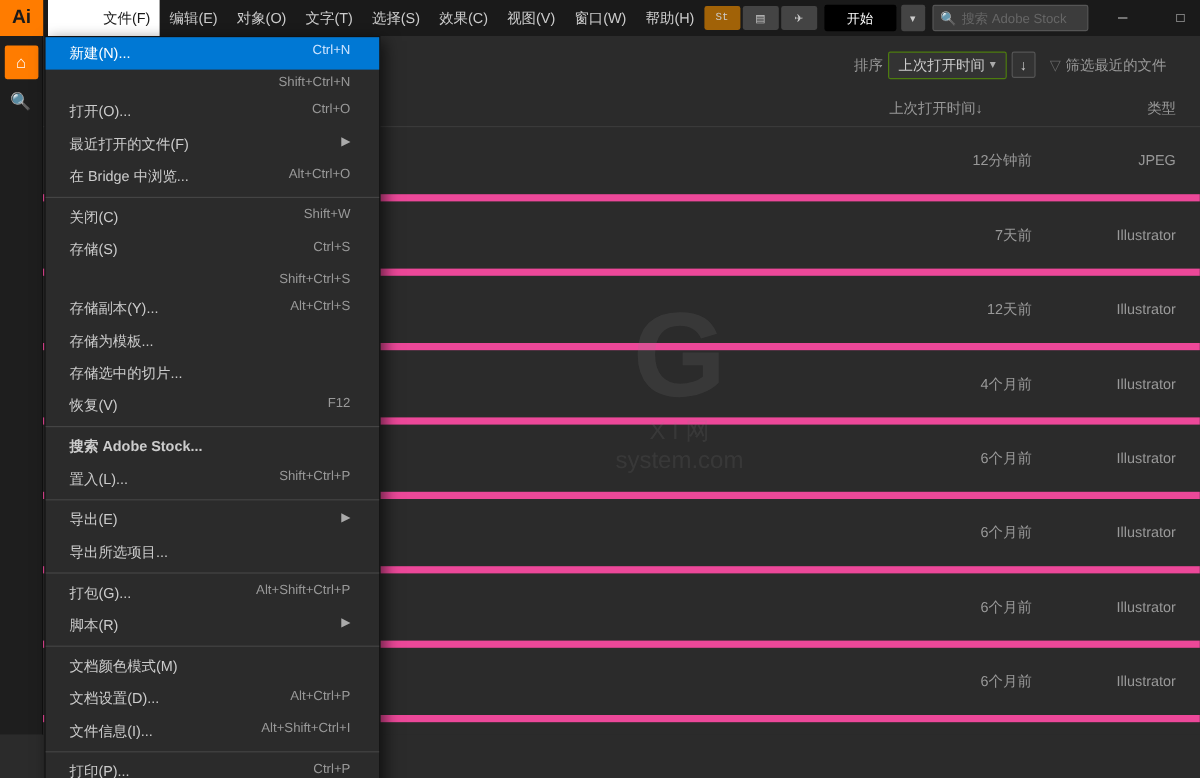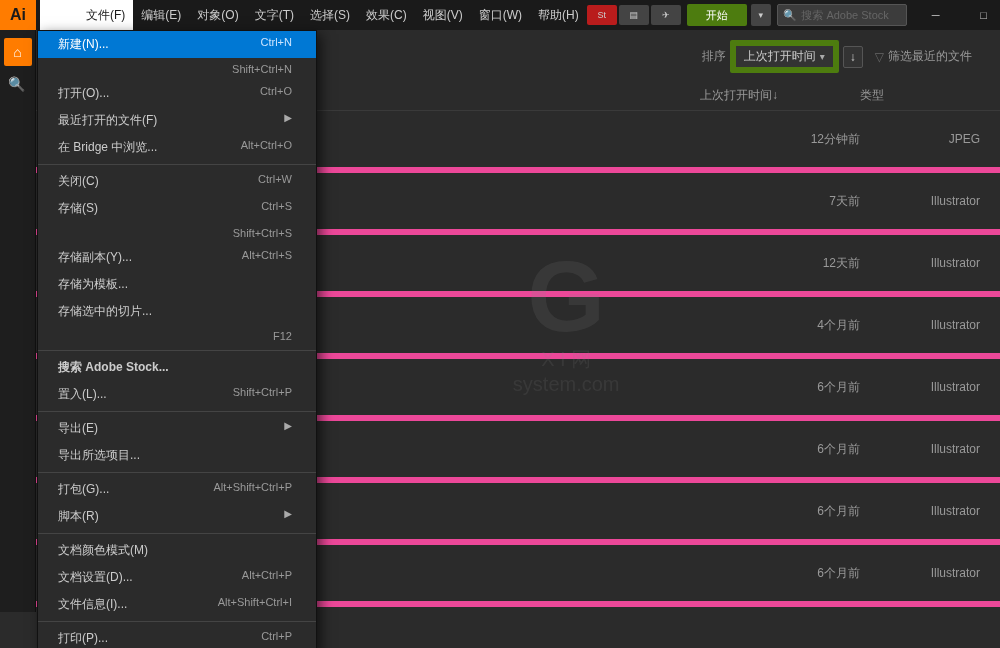--- a/index.html
+++ b/index.html
@@ -119,22 +119,22 @@
     }
     .table-header {
       display: flex;
       align-items: center;
       padding: 6px 20px;
       border-bottom: 1px solid #3a3a3a;
       color: #999;
       font-size: 12px;
     }
     .col-name { flex: 1; }
-    .col-date { width: 160px; text-align: left; }
-    .col-type { width: 120px; }
+    .col-date { width: 160px; text-align: center; }
+    .col-type { width: 120px; text-align: right; }
 
     .file-row {
       display: flex;
       align-items: center;
       padding: 8px 20px;
       border-bottom: 6px solid #ec4899;
       cursor: pointer;
     }
     .file-thumbnail {
       width: 56px;
@@ -230,24 +230,24 @@
     <div class="menu-item">编辑(E)</div>
     <div class="menu-item">对象(O)</div>
     <div class="menu-item">文字(T)</div>
     <div class="menu-item">选择(S)</div>
     <div class="menu-item">效果(C)</div>
     <div class="menu-item">视图(V)</div>
     <div class="menu-item">窗口(W)</div>
     <div class="menu-item">帮助(H)</div>
   </div>
   <div style="display:flex; align-items:center; gap:2px; margin-left:auto; padding-right:4px;">
-    <div style="width:30px;height:20px;background:#b91c1c;border-radius:2px;display:flex;align-items:center;justify-content:center;font-size:9px;color:#ccc;">St</div>
+    <div style="width:30px;height:20px;background:#a16207;border-radius:2px;display:flex;align-items:center;justify-content:center;font-size:9px;color:#ccc;font-family:Liberation Mono, monospace;">St</div>
     <div style="width:30px;height:20px;background:#444;border-radius:2px;display:flex;align-items:center;justify-content:center;font-size:9px;color:#ccc;">▤</div>
     <div style="width:30px;height:20px;background:#444;border-radius:2px;display:flex;align-items:center;justify-content:center;font-size:9px;color:#ccc;">✈</div>
-    <div style="width:60px;height:22px;background:#4d7c0f;border-radius:2px;display:flex;align-items:center;justify-content:center;font-size:11px;color:#fff;margin-left:4px;">开始</div>
+    <div style="width:60px;height:22px;background:#000000;border-radius:2px;display:flex;align-items:center;justify-content:center;font-size:11px;color:#fff;margin-left:4px;">开始</div>
     <div style="width:20px;height:22px;background:#444;border-radius:2px;display:flex;align-items:center;justify-content:center;font-size:9px;color:#ccc;margin-left:2px;">▾</div>
     <div style="width:130px;height:22px;background:#3c3c3c;border:1px solid #555;border-radius:2px;display:flex;align-items:center;padding:0 6px;gap:4px;margin-left:4px;">
       <span style="color:#999;font-size:11px;">🔍</span>
       <span style="color:#666;font-size:11px;">搜索 Adobe Stock</span>
     </div>
     <div class="win-btn" style="margin-left:4px;">─</div>
     <div class="win-btn">□</div>
     <div class="win-btn close">✕</div>
   </div>
 </div>
@@ -264,21 +264,21 @@
     <div class="watermark">
       <div class="watermark-g">G</div>
       <div class="watermark-text">X I 网</div>
       <div class="watermark-text">system.com</div>
     </div>
 
     <div style="display:flex; align-items:center; padding: 10px 20px 8px 20px; gap:8px;">
       <div style="width:28px;height:28px;background:#444;border-radius:50%;display:flex;align-items:center;justify-content:center;cursor:pointer;color:#ccc;font-size:14px;">←</div>
       <div style="display:flex;gap:4px;margin-left:auto;align-items:center;">
         <span style="color:#999;font-size:12px;">排序</span>
-        <div style="display:flex;align-items:center;gap:4px;color:#ccc;font-size:12px;cursor:pointer;border:6px solid #4d7c0f;padding:2px 8px;border-radius:2px;background:#333;">
+        <div style="display:flex;align-items:center;gap:4px;color:#ccc;font-size:12px;cursor:pointer;border:1px solid #4d7c0f;padding:2px 8px;border-radius:2px;background:#333;">
           <span>上次打开时间</span>
           <span style="color:#aaa;font-size:10px;">▾</span>
         </div>
         <div style="width:20px;height:22px;background:#333;border:1px solid #555;display:flex;align-items:center;justify-content:center;cursor:pointer;color:#ccc;font-size:12px;border-radius:2px;">↓</div>
         <div style="display:flex;align-items:center;gap:4px;padding:2px 8px;color:#999;font-size:12px;">
           <span style="color:#666;">▽</span>
           <span>筛选最近的文件</span>
         </div>
       </div>
     </div>
@@ -416,40 +416,41 @@
     <span class="dropdown-item-label">最近打开的文件(F)</span>
     <span class="submenu-arrow">▶</span>
   </div>
   <div class="dropdown-item">
     <span class="dropdown-item-label">在 Bridge 中浏览...</span>
     <span class="dropdown-shortcut">Alt+Ctrl+O</span>
   </div>
   <div class="dropdown-separator"></div>
   <div class="dropdown-item">
     <span class="dropdown-item-label">关闭(C)</span>
-    <span class="dropdown-shortcut">Ctrl+W</span>
+    <span class="dropdown-shortcut">Shift+W</span>
   </div>
   <div class="dropdown-item">
     <span class="dropdown-item-label">存储(S)</span>
     <span class="dropdown-shortcut">Ctrl+S</span>
   </div>
   <div class="dropdown-item">
     <span class="dropdown-shortcut">Shift+Ctrl+S</span>
   </div>
   <div class="dropdown-item">
     <span class="dropdown-item-label">存储副本(Y)...</span>
     <span class="dropdown-shortcut">Alt+Ctrl+S</span>
   </div>
   <div class="dropdown-item">
     <span class="dropdown-item-label">存储为模板...</span>
   </div>
   <div class="dropdown-item">
     <span class="dropdown-item-label">存储选中的切片...</span>
   </div>
   <div class="dropdown-item">
+    <span class="dropdown-item-label">恢复(V)</span>
     <span class="dropdown-shortcut">F12</span>
   </div>
   <div class="dropdown-separator"></div>
   <div class="dropdown-item">
     <span class="dropdown-item-label" style="font-weight:bold;">搜索 Adobe Stock...</span>
   </div>
   <div class="dropdown-item">
     <span class="dropdown-item-label">置入(L)...</span>
     <span class="dropdown-shortcut">Shift+Ctrl+P</span>
   </div>

